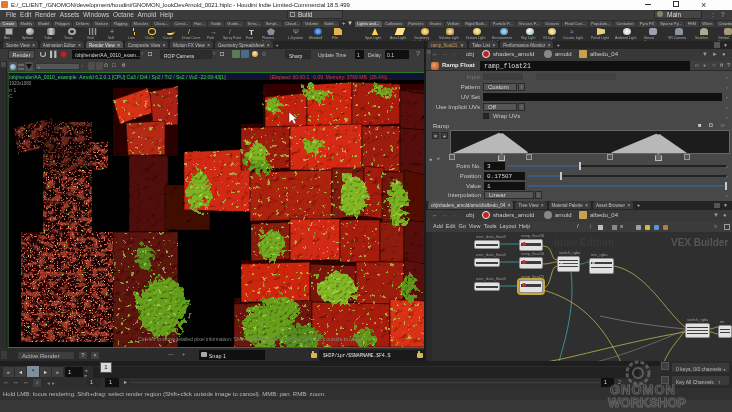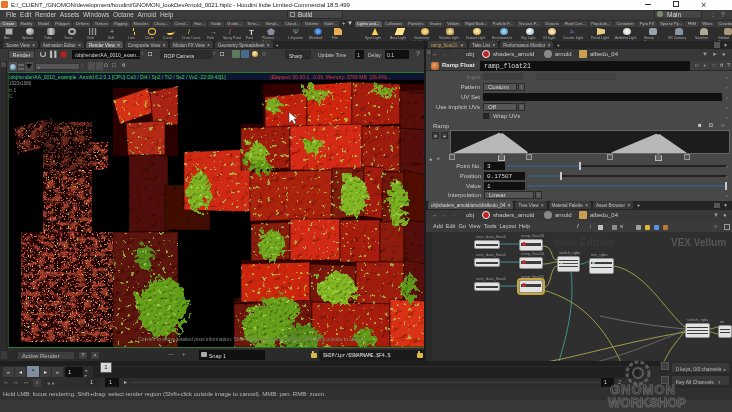--- a/index.html
+++ b/index.html
@@ -489,21 +489,21 @@
    <span class="abs" style="left:210px;top:2.5px;width:5px;height:5px;background:#a0a0a0;border-radius:1px;"></span>
    <span class="abs" style="left:219px;top:2.5px;width:5px;height:5px;background:#d8b83a;border-radius:1px;"></span>
    <span class="abs" style="left:228px;top:2.5px;width:5px;height:5px;background:#5a94d8;border-radius:1px;"></span>
    <span class="abs" style="left:237px;top:2.5px;width:5px;height:5px;background:#b8783a;border-radius:1px;"></span>
    <span class="abs" style="left:288px;top:1px;color:#bbb;">○</span>
    <span class="abs" style="left:298px;top:2px;width:6px;height:6px;border:1px solid #999;"></span>
   </div>
   <div class="abs" style="left:0;top:31px;width:306px;height:130px;background:#2f2f2f;overflow:hidden;">
    <div class="abs" style="left:0;top:0;width:6px;height:130px;background:#2a2a2a;"></div>
    <div class="abs" style="left:128px;top:5px;font-size:10px;color:#393939;font-weight:bold;">Indie Edition</div>
-   <div class="abs" style="left:245px;top:5px;font-size:10px;color:#565656;font-weight:bold;">VEX Vellum</div>
+   <div class="abs" style="left:245px;top:5px;font-size:10px;color:#565656;font-weight:bold;">VEX Builder</div>
    <svg width="306" height="130" style="position:absolute;left:0;top:0;">
     <g stroke="#3f8f8f" stroke-width="1" fill="none">
      <path d="M74,12 L93,12"></path>
               <path d="M74,30 L93,30"></path>
               <path d="M74,54 L93,54"></path>
      <path d="M154,32 C160,32 158,30 163,30"></path>
      <path d="M145,40 C150,80 135,120 133,130"></path>
     </g>
     <g stroke="#b8b84a" stroke-width="0.8" fill="none">
      <path d="M117,14 C128,14 124,28 131,28"></path>

